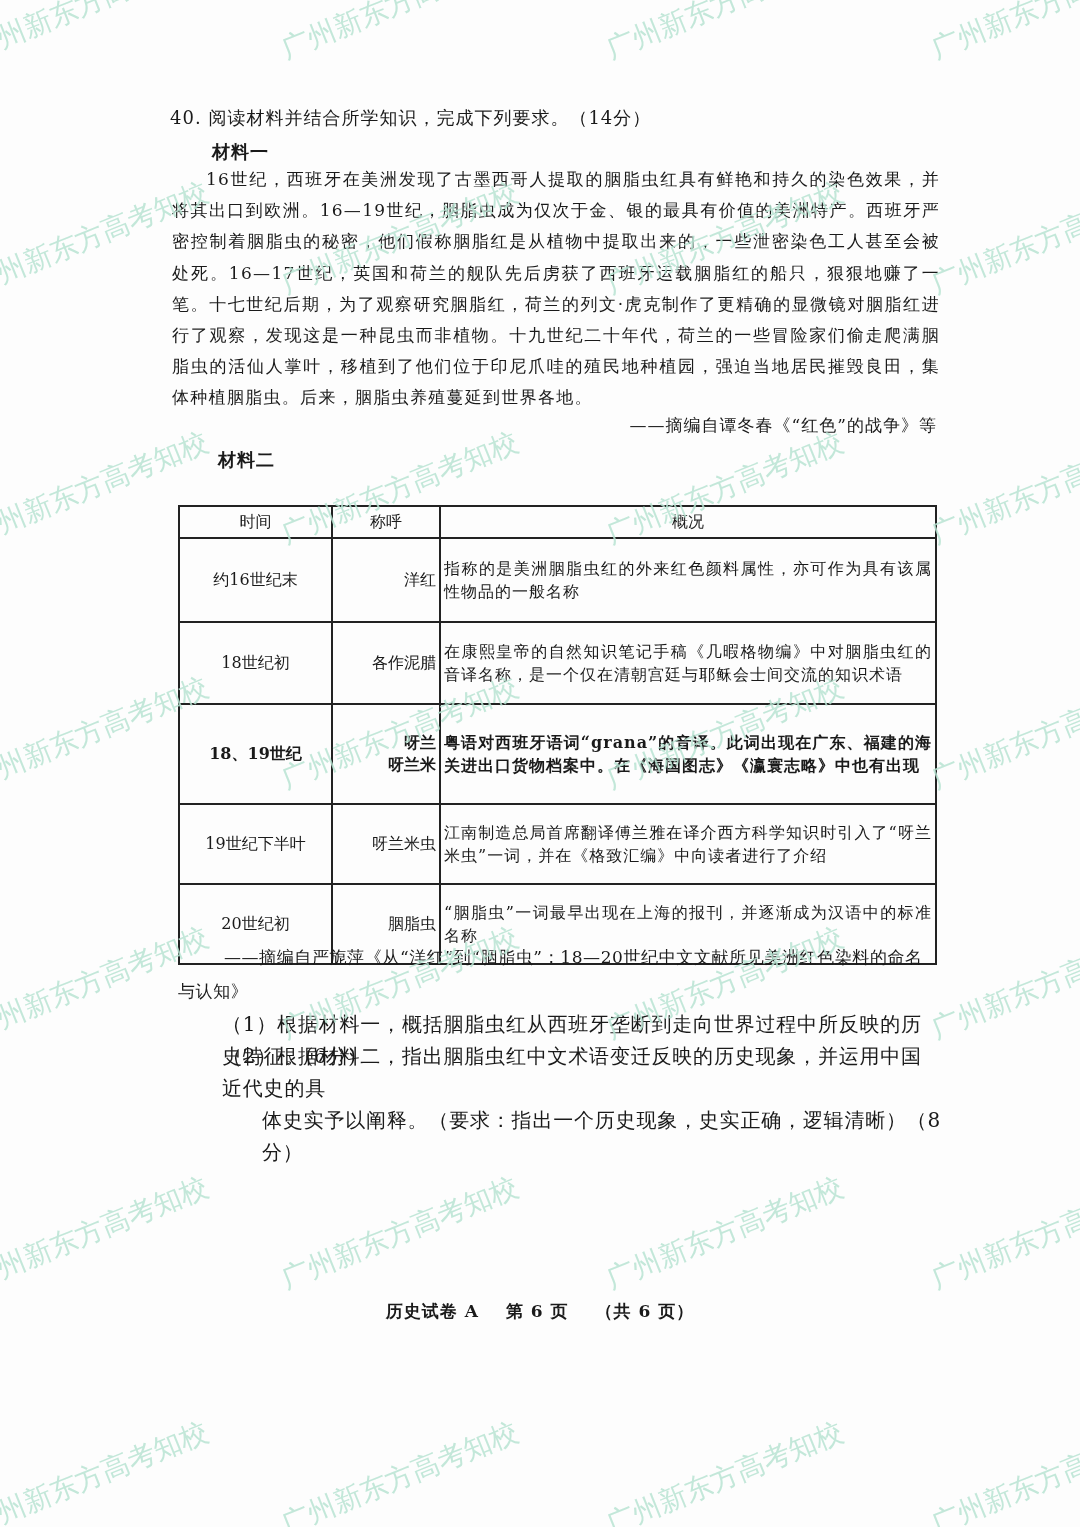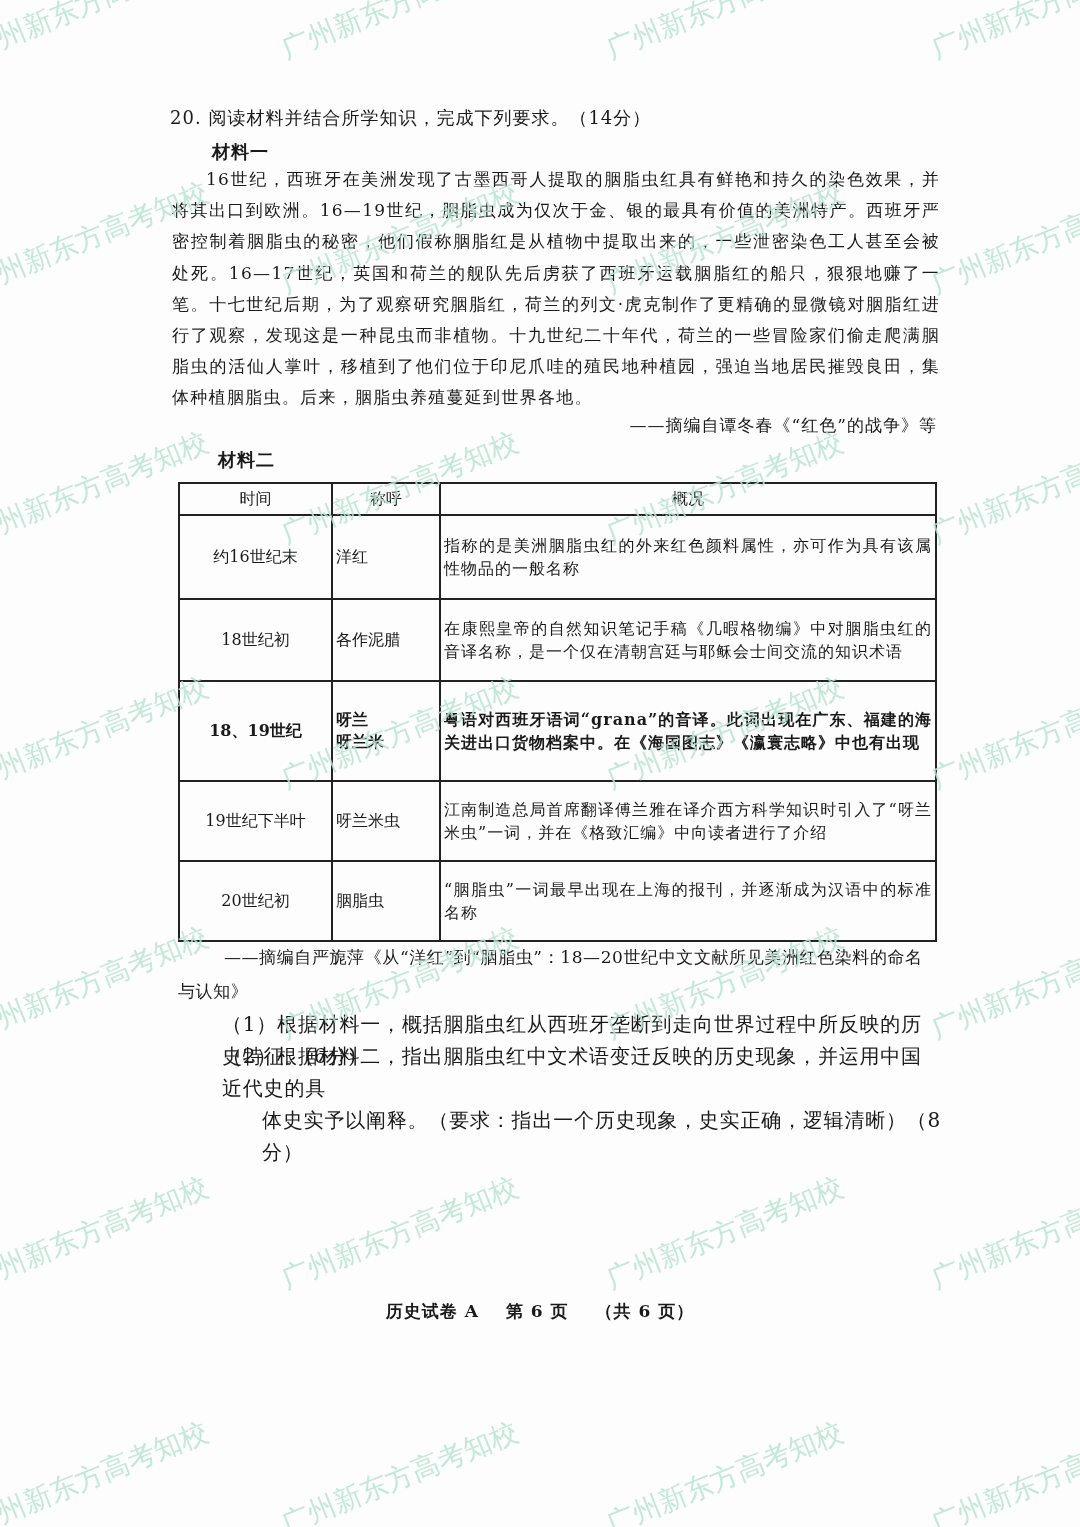--- a/index.html
+++ b/index.html
@@ -18,29 +18,29 @@
     }
     .q-title { position: absolute; left: 170px; top: 106px; font-size: 18px; letter-spacing: 1px; }
     .mat-title { position: absolute; font-size: 18px; font-weight: bold; letter-spacing: 1px; }
     .para {
       position: absolute; left: 172px; width: 768px; font-size: 17px;
       line-height: 31.2px; text-align: justify; text-indent: 2em; letter-spacing: 1.3px;
     }
     .source { position: absolute; right: 143px; font-size: 17px; letter-spacing: 1px; }
     .intro { position: absolute; left: 218px; top: 477px; font-size: 17px; letter-spacing: 1px; }
     table.terms {
-      position: absolute; left: 178px; top: 482px; width: 759px;
+      position: absolute; left: 178px; top: 505px; width: 759px;
       border-collapse: collapse; font-size: 16px;
     }
     table.terms td, table.terms th {
       border: 2px solid #222; padding: 0 3px; vertical-align: middle;
     }
     table.terms th { font-weight: normal; height: 30px; font-size: 16px; }
     table.terms td.c1 { width: 145px; text-align: center; }
-    table.terms td.c2 { width: 100px; text-align: left; line-height: 22px; }
+    table.terms td.c2 { width: 100px; text-align: right; line-height: 22px; }
     table.terms td.c3 { text-align: justify; line-height: 23px; letter-spacing: 1px; font-size: 16px; }
     .cite {
       position: absolute; left: 178px; width: 762px; top: 940px; font-size: 17px;
       line-height: 34px; text-indent: 2.7em; letter-spacing: 0.6px;
     }
     .req { position: absolute; left: 222px; width: 720px; font-size: 20px; line-height: 32px; letter-spacing: 0.8px; }
     .req .cont { padding-left: 40px; }
     .footer { position: absolute; left: 0; width: 1080px; top: 1300px; text-align: center; font-size: 17px; font-weight: bold; letter-spacing: 1px; }
     .footer span { margin: 16px 10px; }
   </style>
@@ -74,21 +74,21 @@
       <div class="wm" style="left: 290px; top: 1260px; color: rgb(185, 228, 211);">广州新东方高考知校</div>
       <div class="wm" style="left: 615px; top: 1260px; color: rgb(185, 228, 211);">广州新东方高考知校</div>
       <div class="wm" style="left: 940px; top: 1260px; color: rgb(185, 228, 211);">广州新东方高考知校</div>
       <div class="wm" style="left: -20px; top: 1505px; color: rgb(185, 228, 211);">广州新东方高考知校</div>
       <div class="wm" style="left: 290px; top: 1505px; color: rgb(185, 228, 211);">广州新东方高考知校</div>
       <div class="wm" style="left: 615px; top: 1505px; color: rgb(185, 228, 211);">广州新东方高考知校</div>
       <div class="wm" style="left: 940px; top: 1505px; color: rgb(185, 228, 211);">广州新东方高考知校</div>
     </div>
 
   <div class="q-title">
-    <span>20.</span>
+    <span>40.</span>
     <span>阅读材料并结合所学知识，完成下列要求。（14分）</span>
   </div>
 
   <div class="mat-title" style="left:212px; top:140px;">材料一</div>
   <div class="para" style="top:164px;">16世纪，西班牙在美洲发现了古墨西哥人提取的胭脂虫红具有鲜艳和持久的染色效果，并将其出口到欧洲。16—19世纪，胭脂虫成为仅次于金、银的最具有价值的美洲特产。西班牙严密控制着胭脂虫的秘密，他们假称胭脂红是从植物中提取出来的，一些泄密染色工人甚至会被处死。16—17世纪，英国和荷兰的舰队先后虏获了西班牙运载胭脂红的船只，狠狠地赚了一笔。十七世纪后期，为了观察研究胭脂红，荷兰的列文·虎克制作了更精确的显微镜对胭脂红进行了观察，发现这是一种昆虫而非植物。十九世纪二十年代，荷兰的一些冒险家们偷走爬满胭脂虫的活仙人掌叶，移植到了他们位于印尼爪哇的殖民地种植园，强迫当地居民摧毁良田，集体种植胭脂虫。后来，胭脂虫养殖蔓延到世界各地。</div>
   <div class="source" style="top:414px;">——摘编自谭冬春《“红色”的战争》等</div>
 
   <div class="mat-title" style="left:218px; top:448px;">材料二</div>
 
   <table class="terms">

